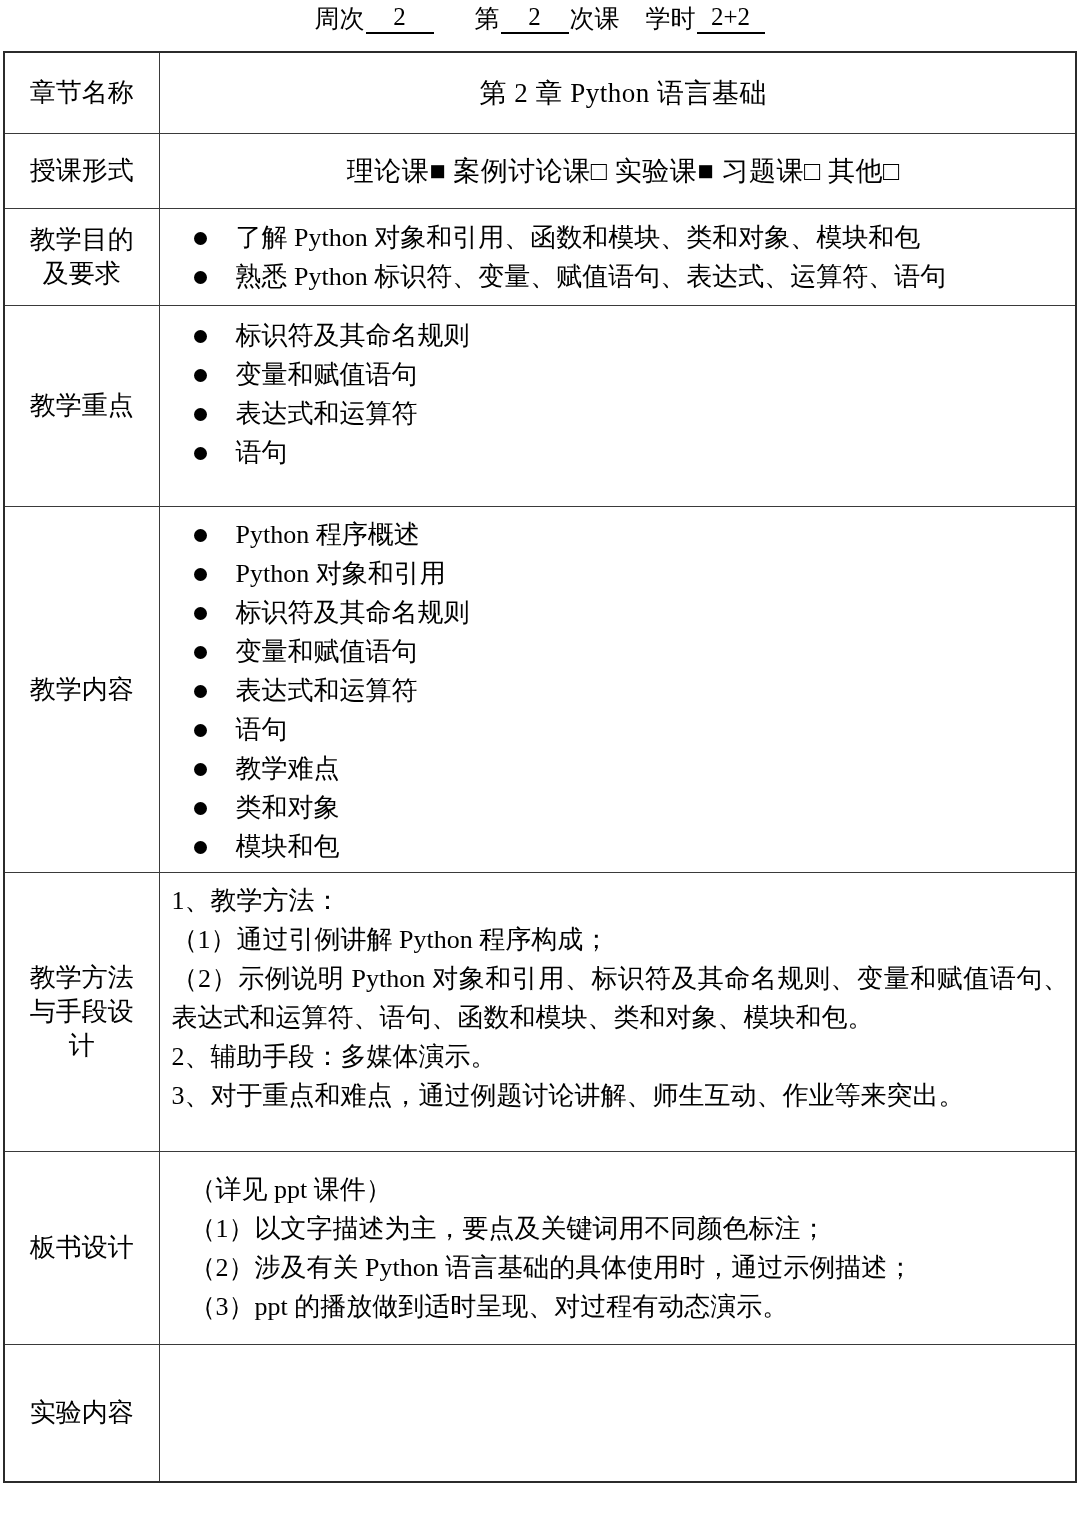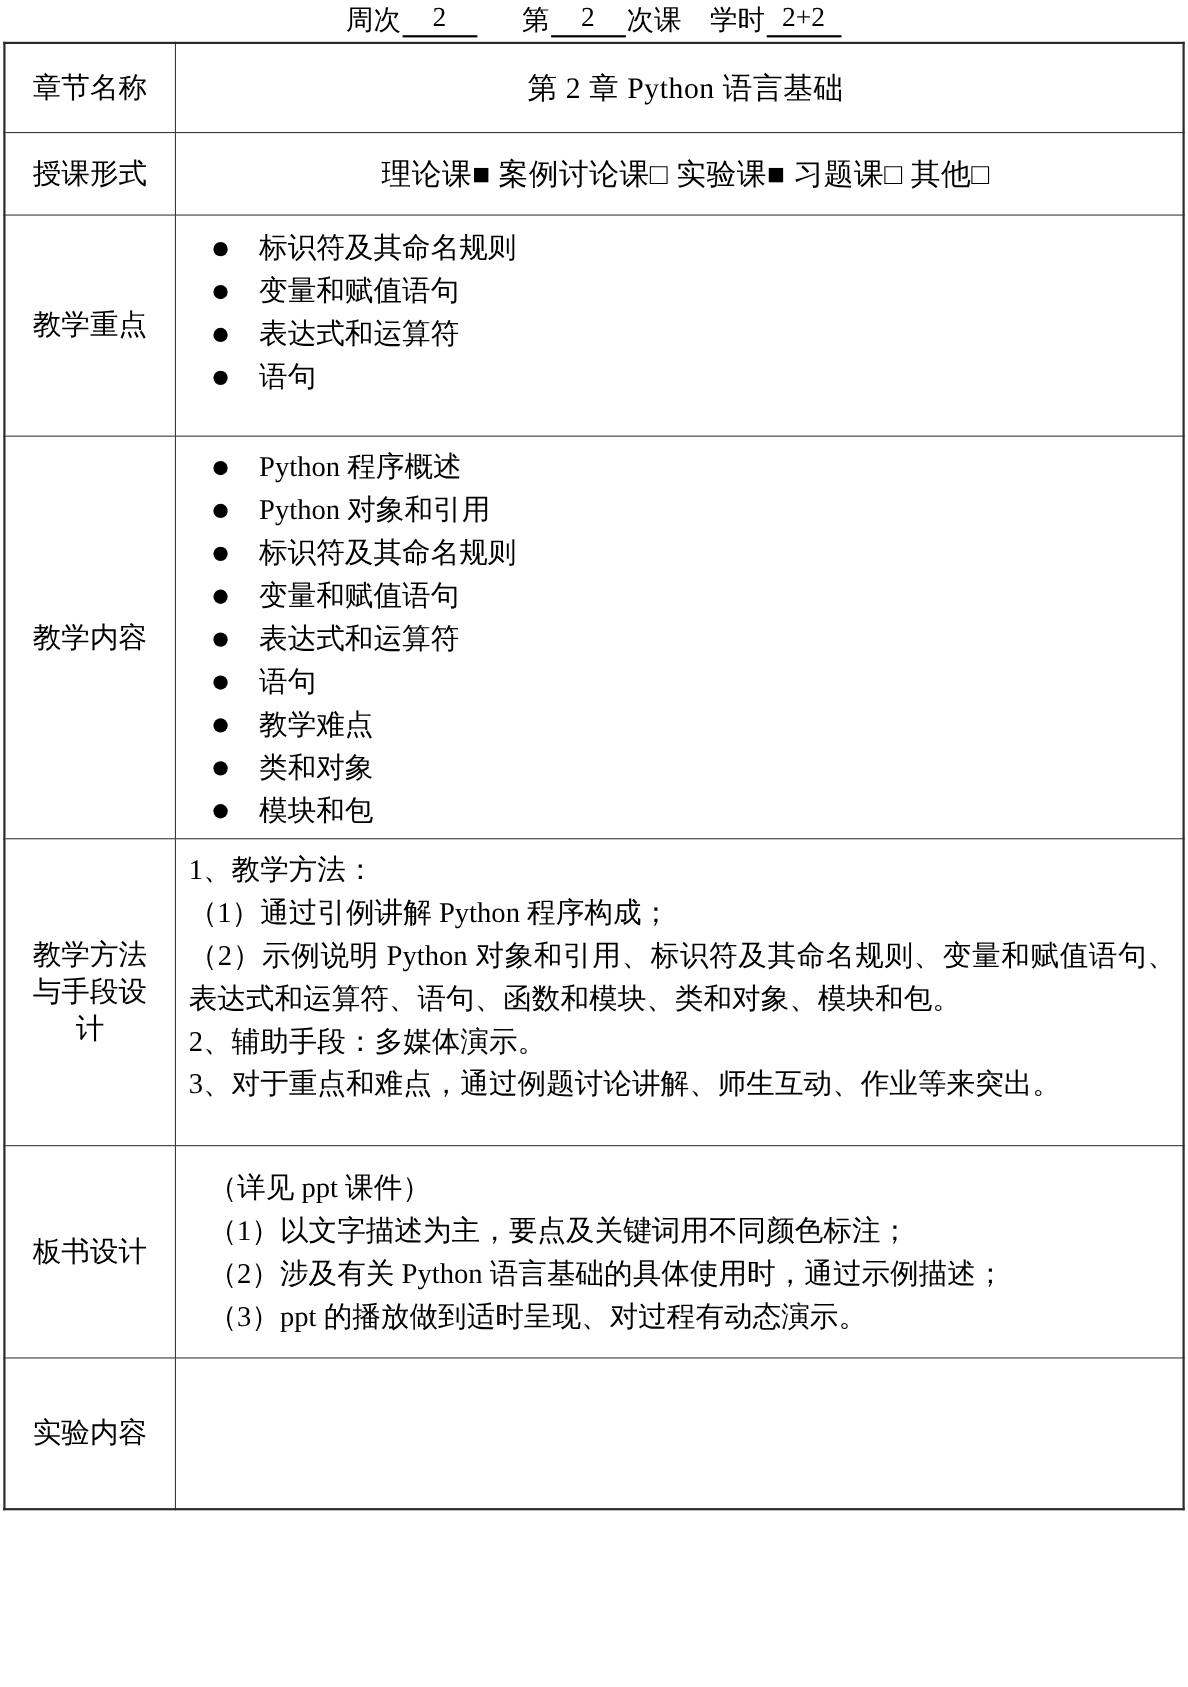--- a/index.html
+++ b/index.html
@@ -25,21 +25,21 @@
   
   .header-line {
     height: 34px;
     display: flex;
     align-items: flex-end;
     justify-content: center;
     gap: 0;
     font-size: 25px;
     line-height: 30px;
     white-space: pre;
-    padding-bottom: 4px;
+    padding-bottom: 17px;
   }
   .hdr-label { }
   .hdr-blank {
     display: inline-block;
     min-width: 56px;
     text-align: center;
     border-bottom: 2px solid #000;
     padding: 0 6px;
     margin: 0 1px;
   }
@@ -149,20 +149,34 @@
         </td>
       </tr>
 
       <tr>
         <td class="label" style="height:66px">授课形式</td>
         <td class="body center">
           <span class="teach-form">理论课■  案例讨论课□  实验课■  习题课□  其他□</span>
         </td>
       </tr>
 
+      <tr>
+        <td class="label" style="height:88px">
+          <span class="label-lines">
+            <span>教学目的</span>
+            <span>及要求</span>
+          </span>
+        </td>
+        <td class="body" style="padding-top:4px;padding-bottom:4px">
+          <ul class="bul">
+            <li>了解 Python 对象和引用、函数和模块、类和对象、模块和包</li>
+            <li>熟悉 Python 标识符、变量、赋值语句、表达式、运算符、语句</li>
+          </ul>
+        </td>
+      </tr>
 
       <tr>
         <td class="label" style="height:192px">教学重点</td>
         <td class="body" style="vertical-align:top;padding-top:10px">
           <ul class="bul">
             <li>标识符及其命名规则</li>
             <li>变量和赋值语句</li>
             <li>表达式和运算符</li>
             <li>语句</li>
           </ul>

